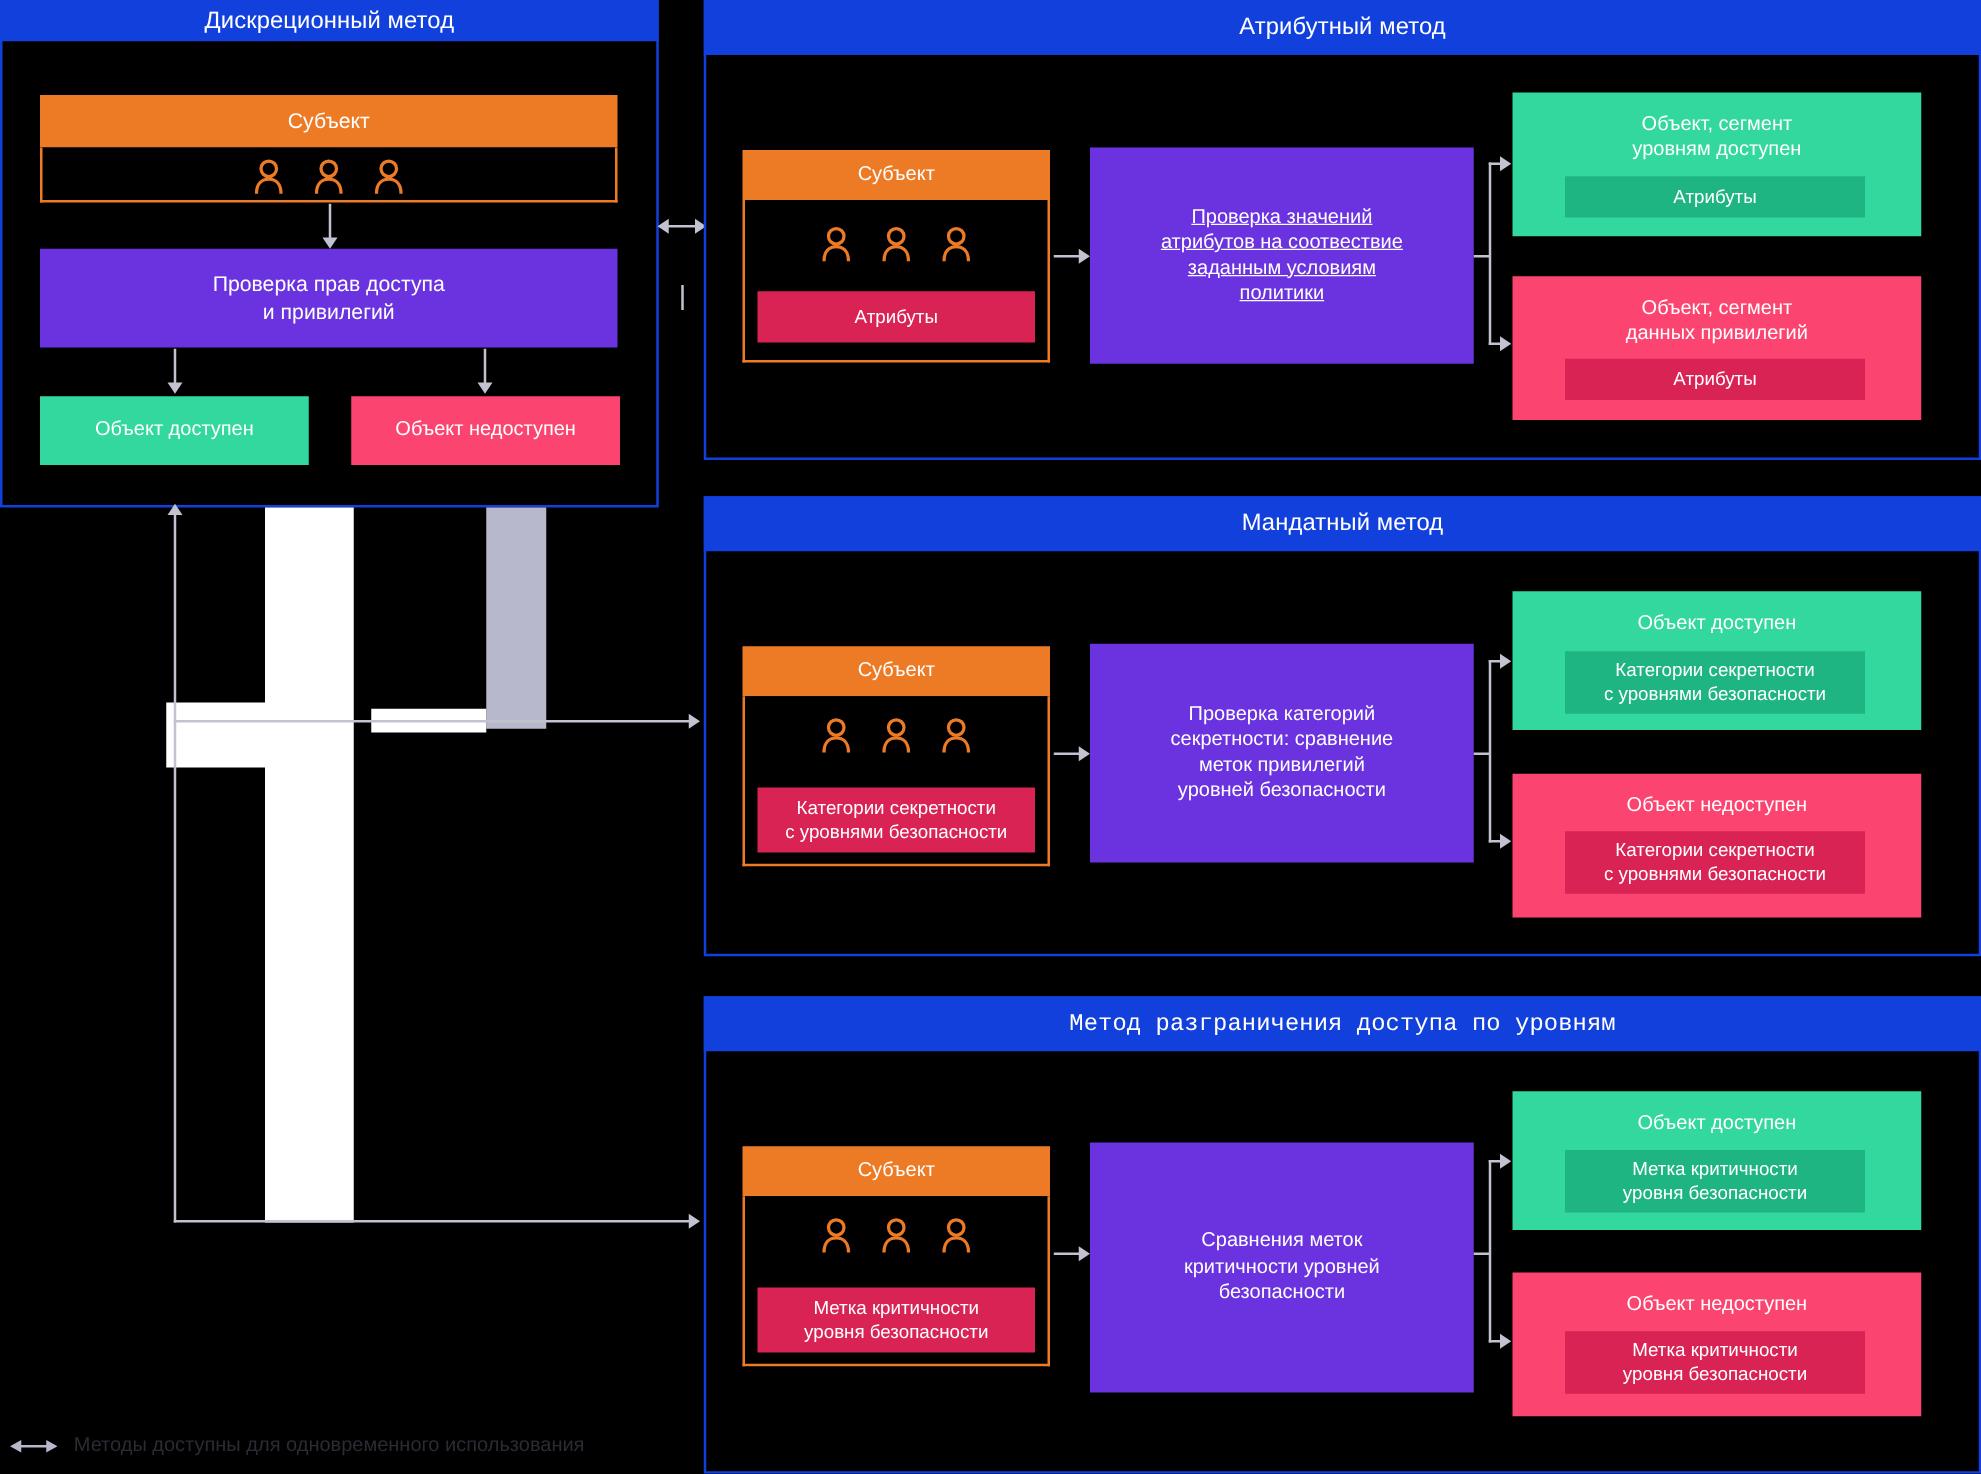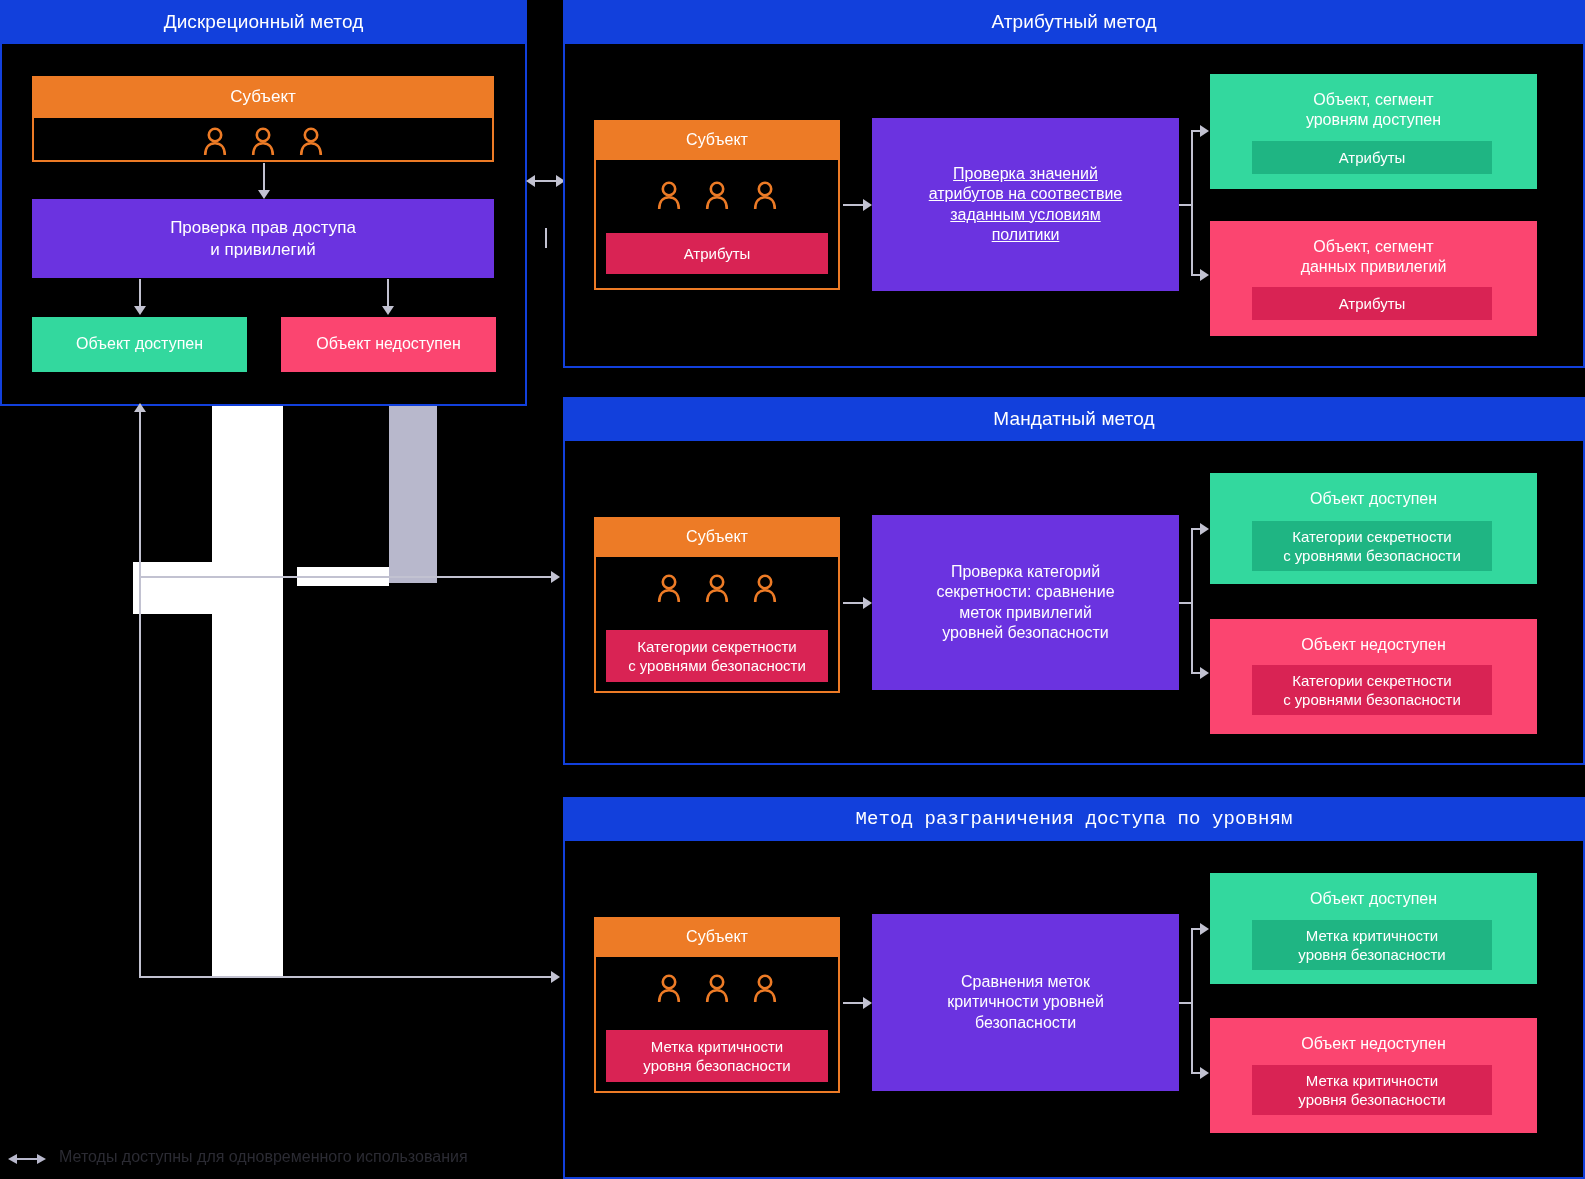--- a/index.html
+++ b/index.html
@@ -29,31 +29,31 @@
   .people svg{display:block;}
 
   
   .ln{position:absolute;background:#C2C2D1;}
   .arrow-head{position:absolute;width:0;height:0;}
   .ah-right{border-left:9px solid #C2C2D1;border-top:6px solid transparent;border-bottom:6px solid transparent;}
   .ah-down{border-top:9px solid #C2C2D1;border-left:6px solid transparent;border-right:6px solid transparent;}
   .ah-up{border-bottom:9px solid #C2C2D1;border-left:6px solid transparent;border-right:6px solid transparent;}
   .ah-left{border-right:9px solid #C2C2D1;border-top:6px solid transparent;border-bottom:6px solid transparent;}
 
-  .legend{position:absolute;display:flex;align-items:flex-end;gap:13px;}
+  .legend{position:absolute;display:flex;align-items:center;gap:13px;}
   .legend-text{color:#2B2B33;font-size:16px;white-space:nowrap;}
 
   .mask{position:absolute;background:#fff;}
   .mask-gray{position:absolute;background:#B8B8CC;}
 </style>
 </head>
 <body>
 
 <div class="panel-border" style="left:0px;top:0px;width:527px;height:406px;"></div>
-<div class="panel-header" style="left:0px;top:0px;width:527px;height:44px;">
+<div class="panel-header" style="left:0px;top:0px;width:527px;height:33px;">
   <span>Дискреционный метод</span>
 </div>
 
 <div class="blk orange" style="left:32px;top:76px;width:462px;height:42px;font-size:17px;">
   <span>Субъект</span>
 </div>
 <div class="blk subject-body" style="left:32px;top:118px;width:462px;height:44px;">
   <div class="people" style="top:8px;">
     <svg width="26" height="30" viewBox="0 0 26 30">
         <circle cx="13" cy="9" r="6.2" fill="none" stroke="#ED7B26" stroke-width="2.6"></circle>
@@ -257,21 +257,21 @@
   </div>
 </div>
 <div class="blk pink-in" style="left:606px;top:1030px;width:222px;height:52px;font-size:15px;flex-direction:column;">
   <span>Метка критичности</span>
   <span>уровня безопасности</span>
 </div>
 
 <div class="ln" style="left:843px;top:1002px;width:22px;height:2px;"></div>
 <div class="arrow-head ah-right" style="left:863px;top:997px;"></div>
 
-<div class="blk purple" style="left:872px;top:914px;width:307px;height:177px;font-size:16px;flex-direction:column;">
+<div class="blk purple" style="left:872px;top:914px;width:307px;height:200px;font-size:16px;flex-direction:column;">
   <span>Сравнения меток</span>
   <span>критичности уровней</span>
   <span>безопасности</span>
 </div>
 
 <div class="ln" style="left:1179px;top:1002px;width:13px;height:2px;"></div>
 <div class="ln" style="left:1191px;top:928px;width:2px;height:146px;"></div>
 <div class="ln" style="left:1191px;top:928px;width:12px;height:2px;"></div>
 <div class="arrow-head ah-right" style="left:1200px;top:923px;"></div>
 <div class="ln" style="left:1191px;top:1072px;width:12px;height:2px;"></div>

